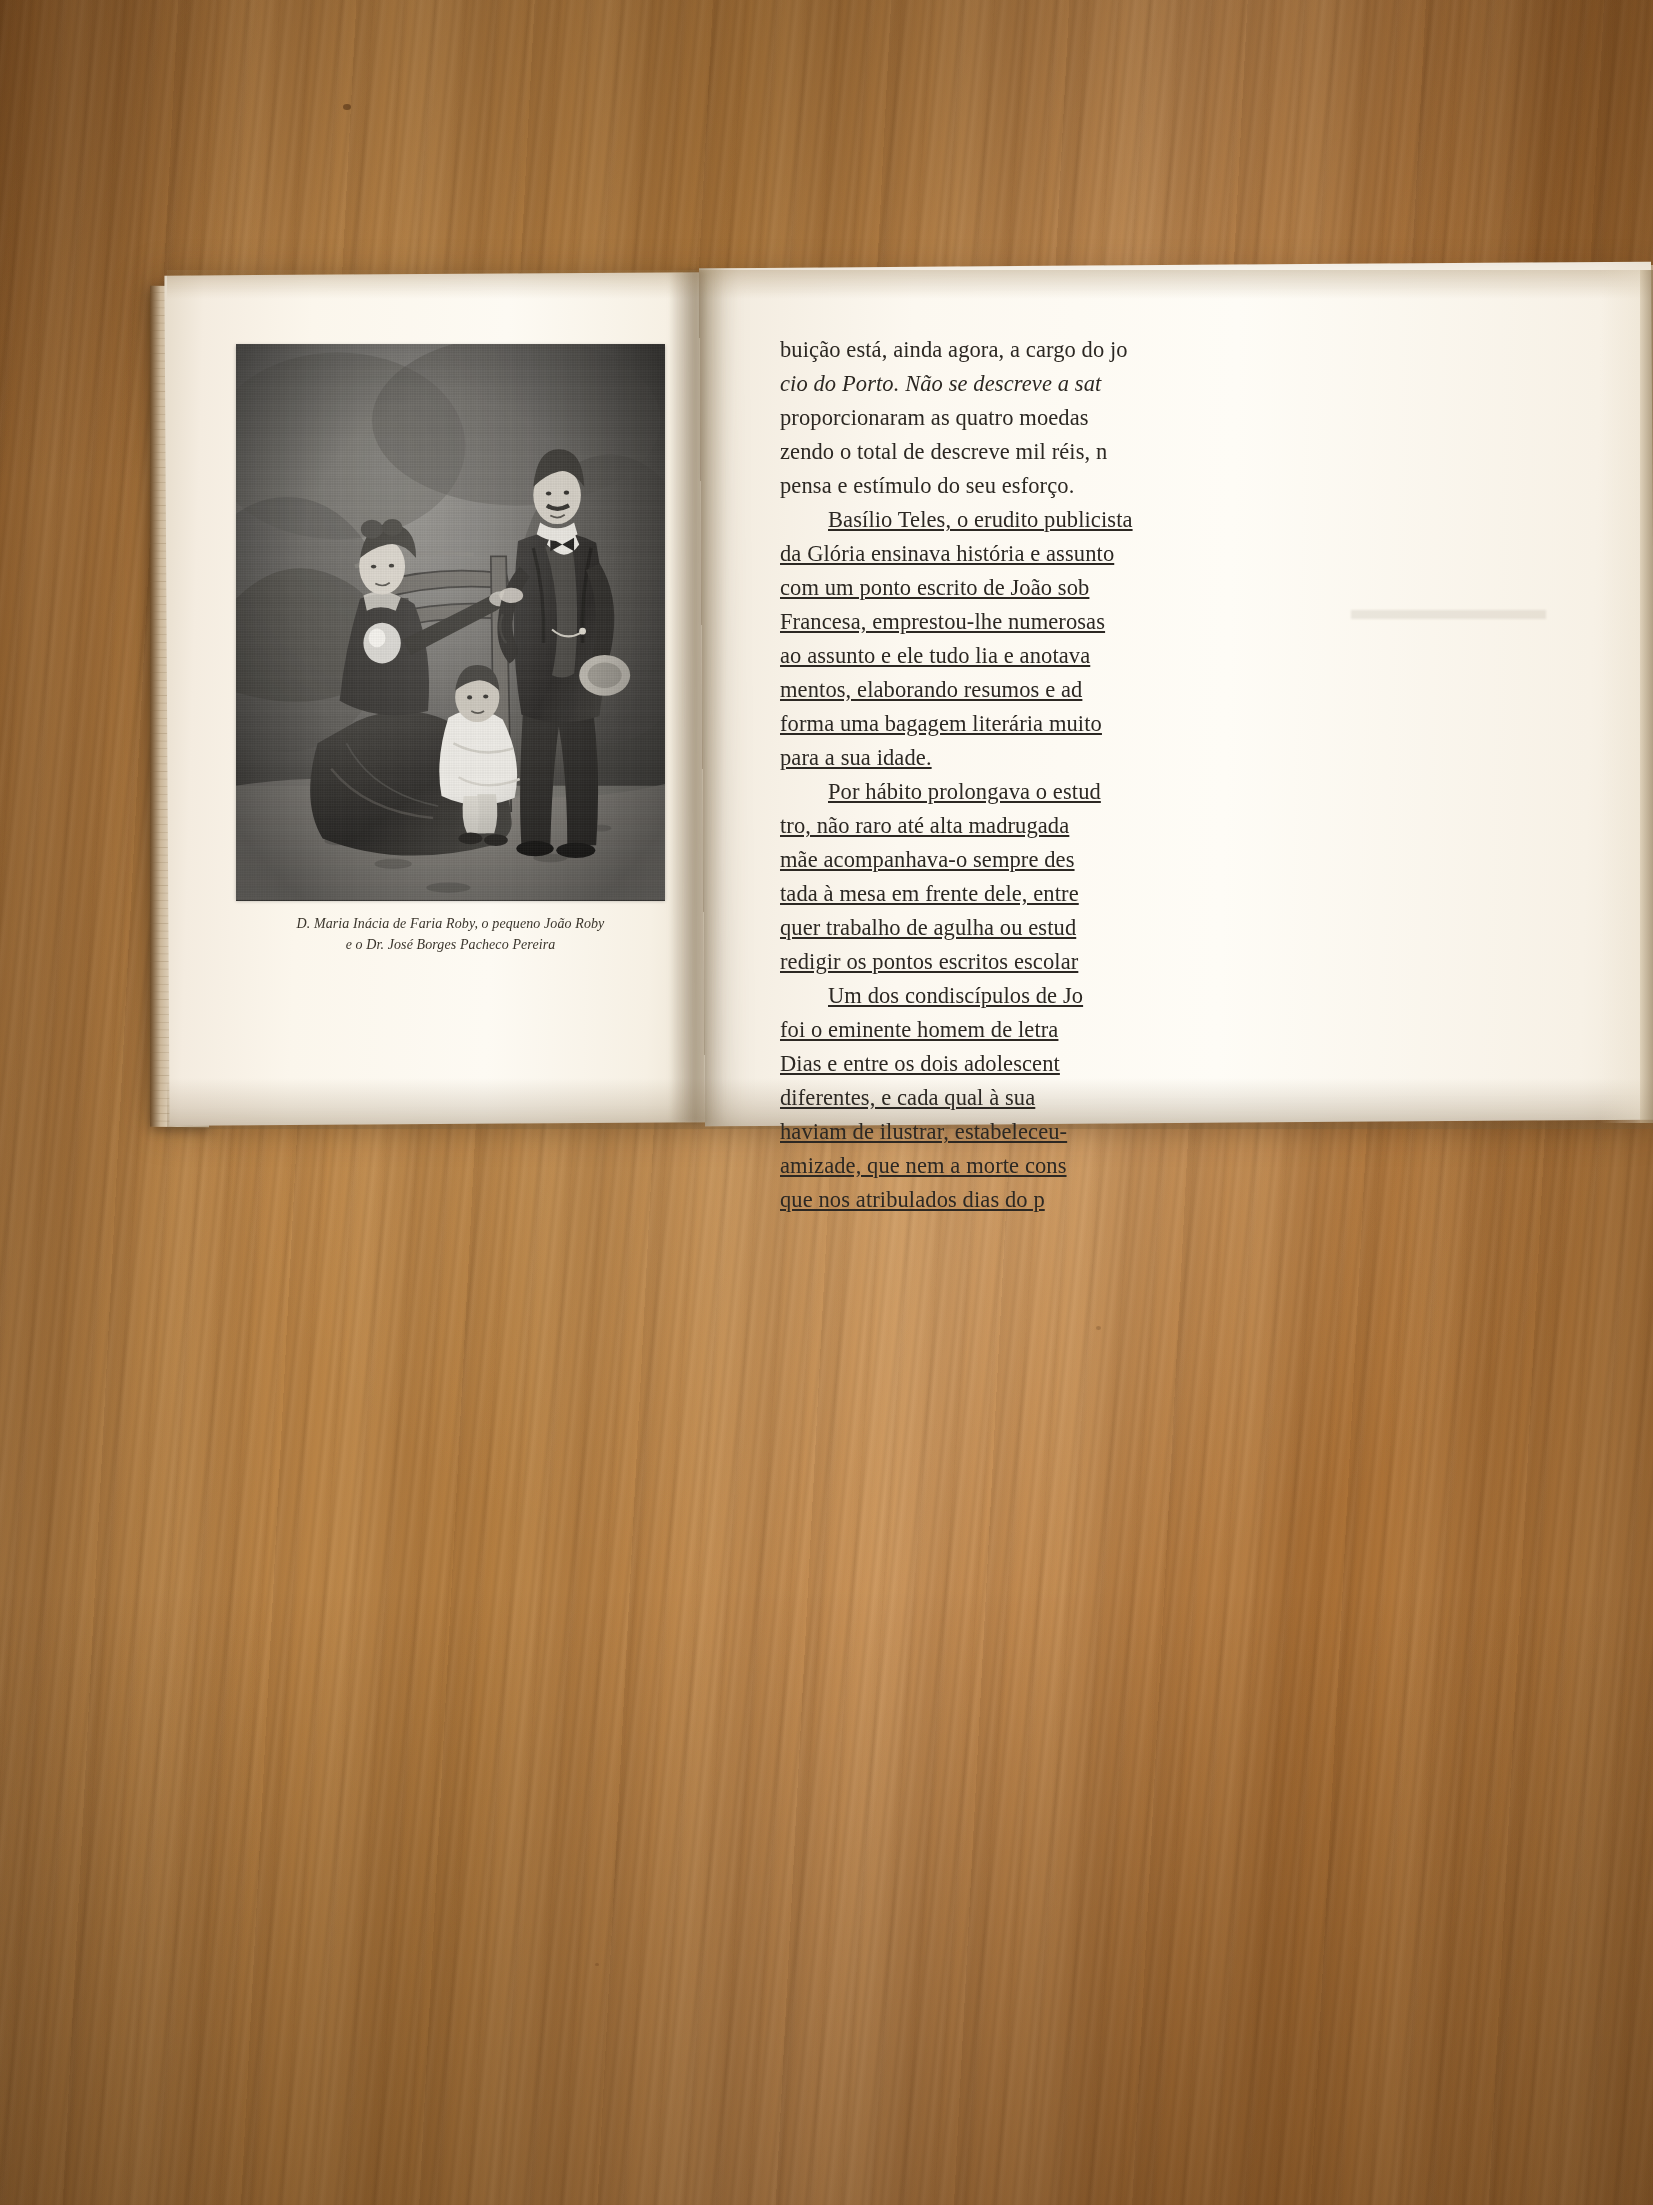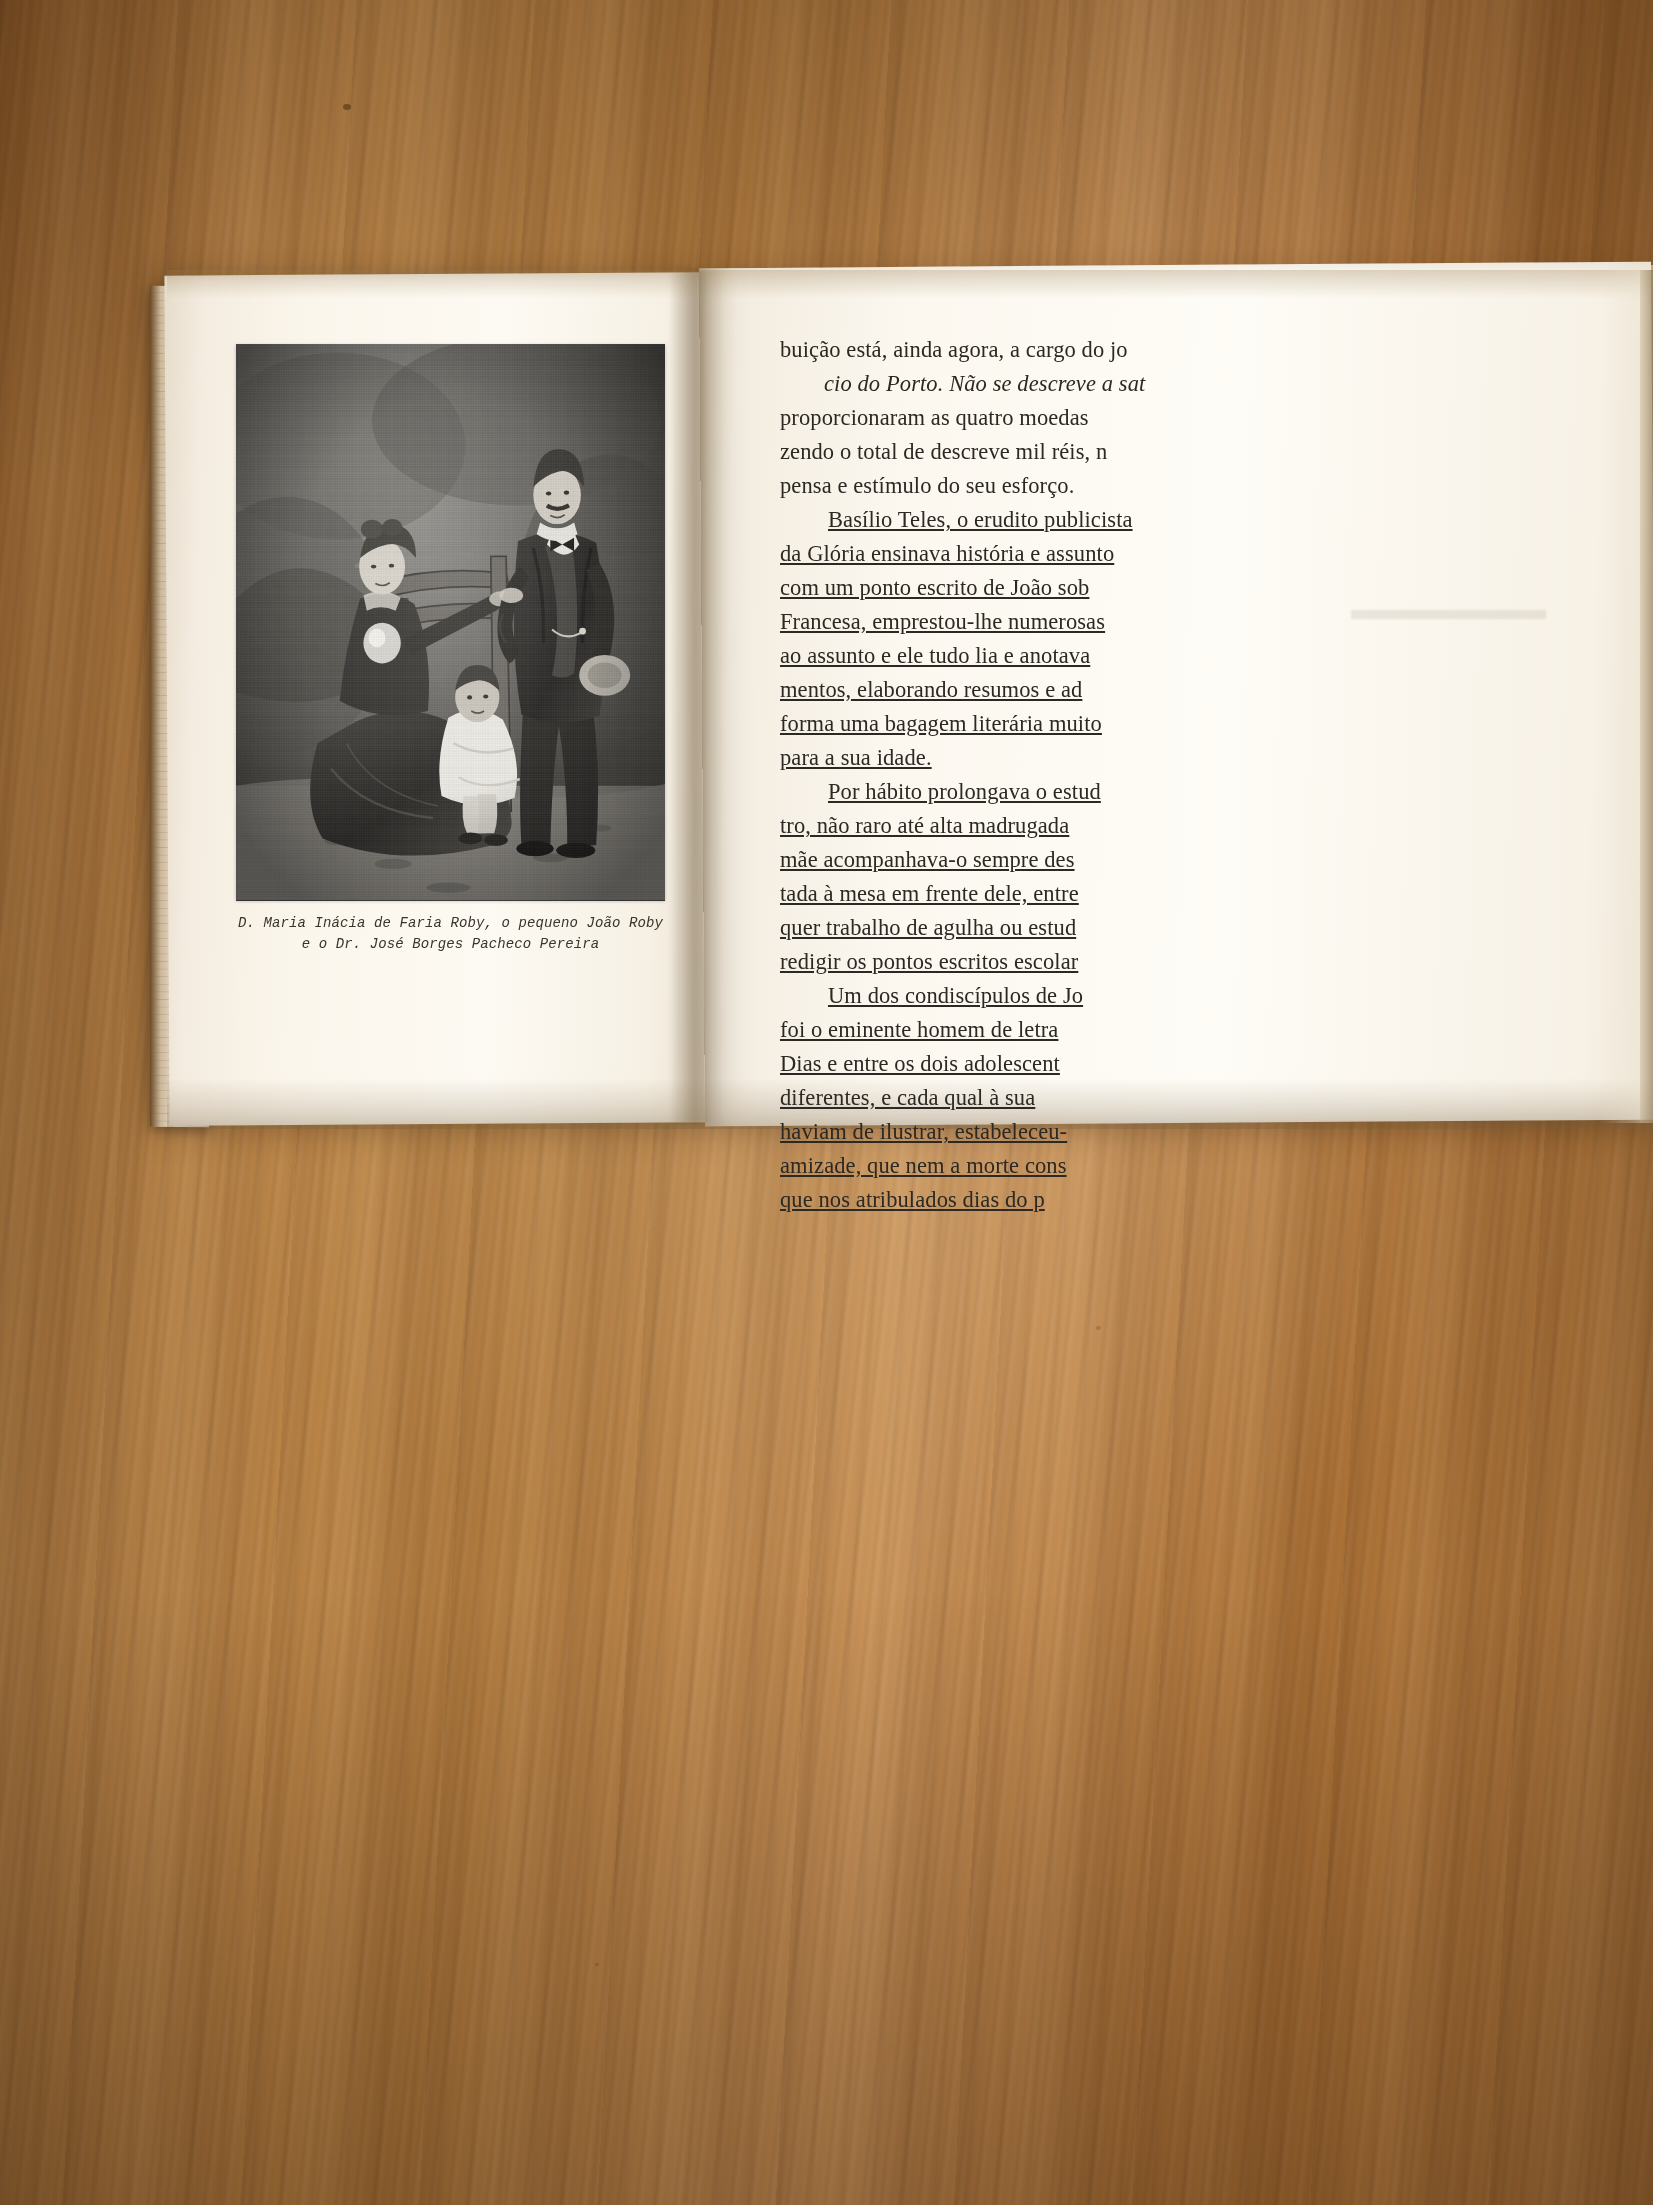--- a/index.html
+++ b/index.html
@@ -191,21 +191,21 @@
       repeating-linear-gradient(90deg, rgba(255,255,255,0.04) 0 0.8px, rgba(0,0,0,0.04) 0.8px 1.7px);
   }
   .plate svg { position:absolute; inset:0; }
 
   .caption {
     position: absolute;
     left: 236px;
     top: 913px;
     width: 429px;
     text-align: center;
-    font-family: Liberation Mono, monospace;
+    font-family: Liberation Serif, serif;
     font-style: italic;
     font-size: 14px;
     line-height: 1.52;
     color: #3a352c;
     letter-spacing: 0.1px;
   }
 
   
   .text-col {
     position: absolute;
@@ -215,21 +215,21 @@
     font-family: "Liberation Serif", serif;
     font-size: 22.5px;
     line-height: 34px;
     color: #2c2823;
     letter-spacing: 0.1px;
   }
   .text-col p {
     margin: 0;
   }
   .para-indent { text-indent: 48px; text-decoration: underline; }
-  .italic { font-style: italic; margin-left: 44px; }
+  .italic { font-style: italic; }
   .clip-right {
     position: absolute;
     left: 1564px;
     top: 265px;
     width: 90px;
     height: 858px;
     background: linear-gradient(90deg, rgba(253,250,243,0) 0%, rgba(248,242,232,0.0) 40%, rgba(236,226,208,0.55) 100%);
     pointer-events: none;
   }
   .edge-right {

